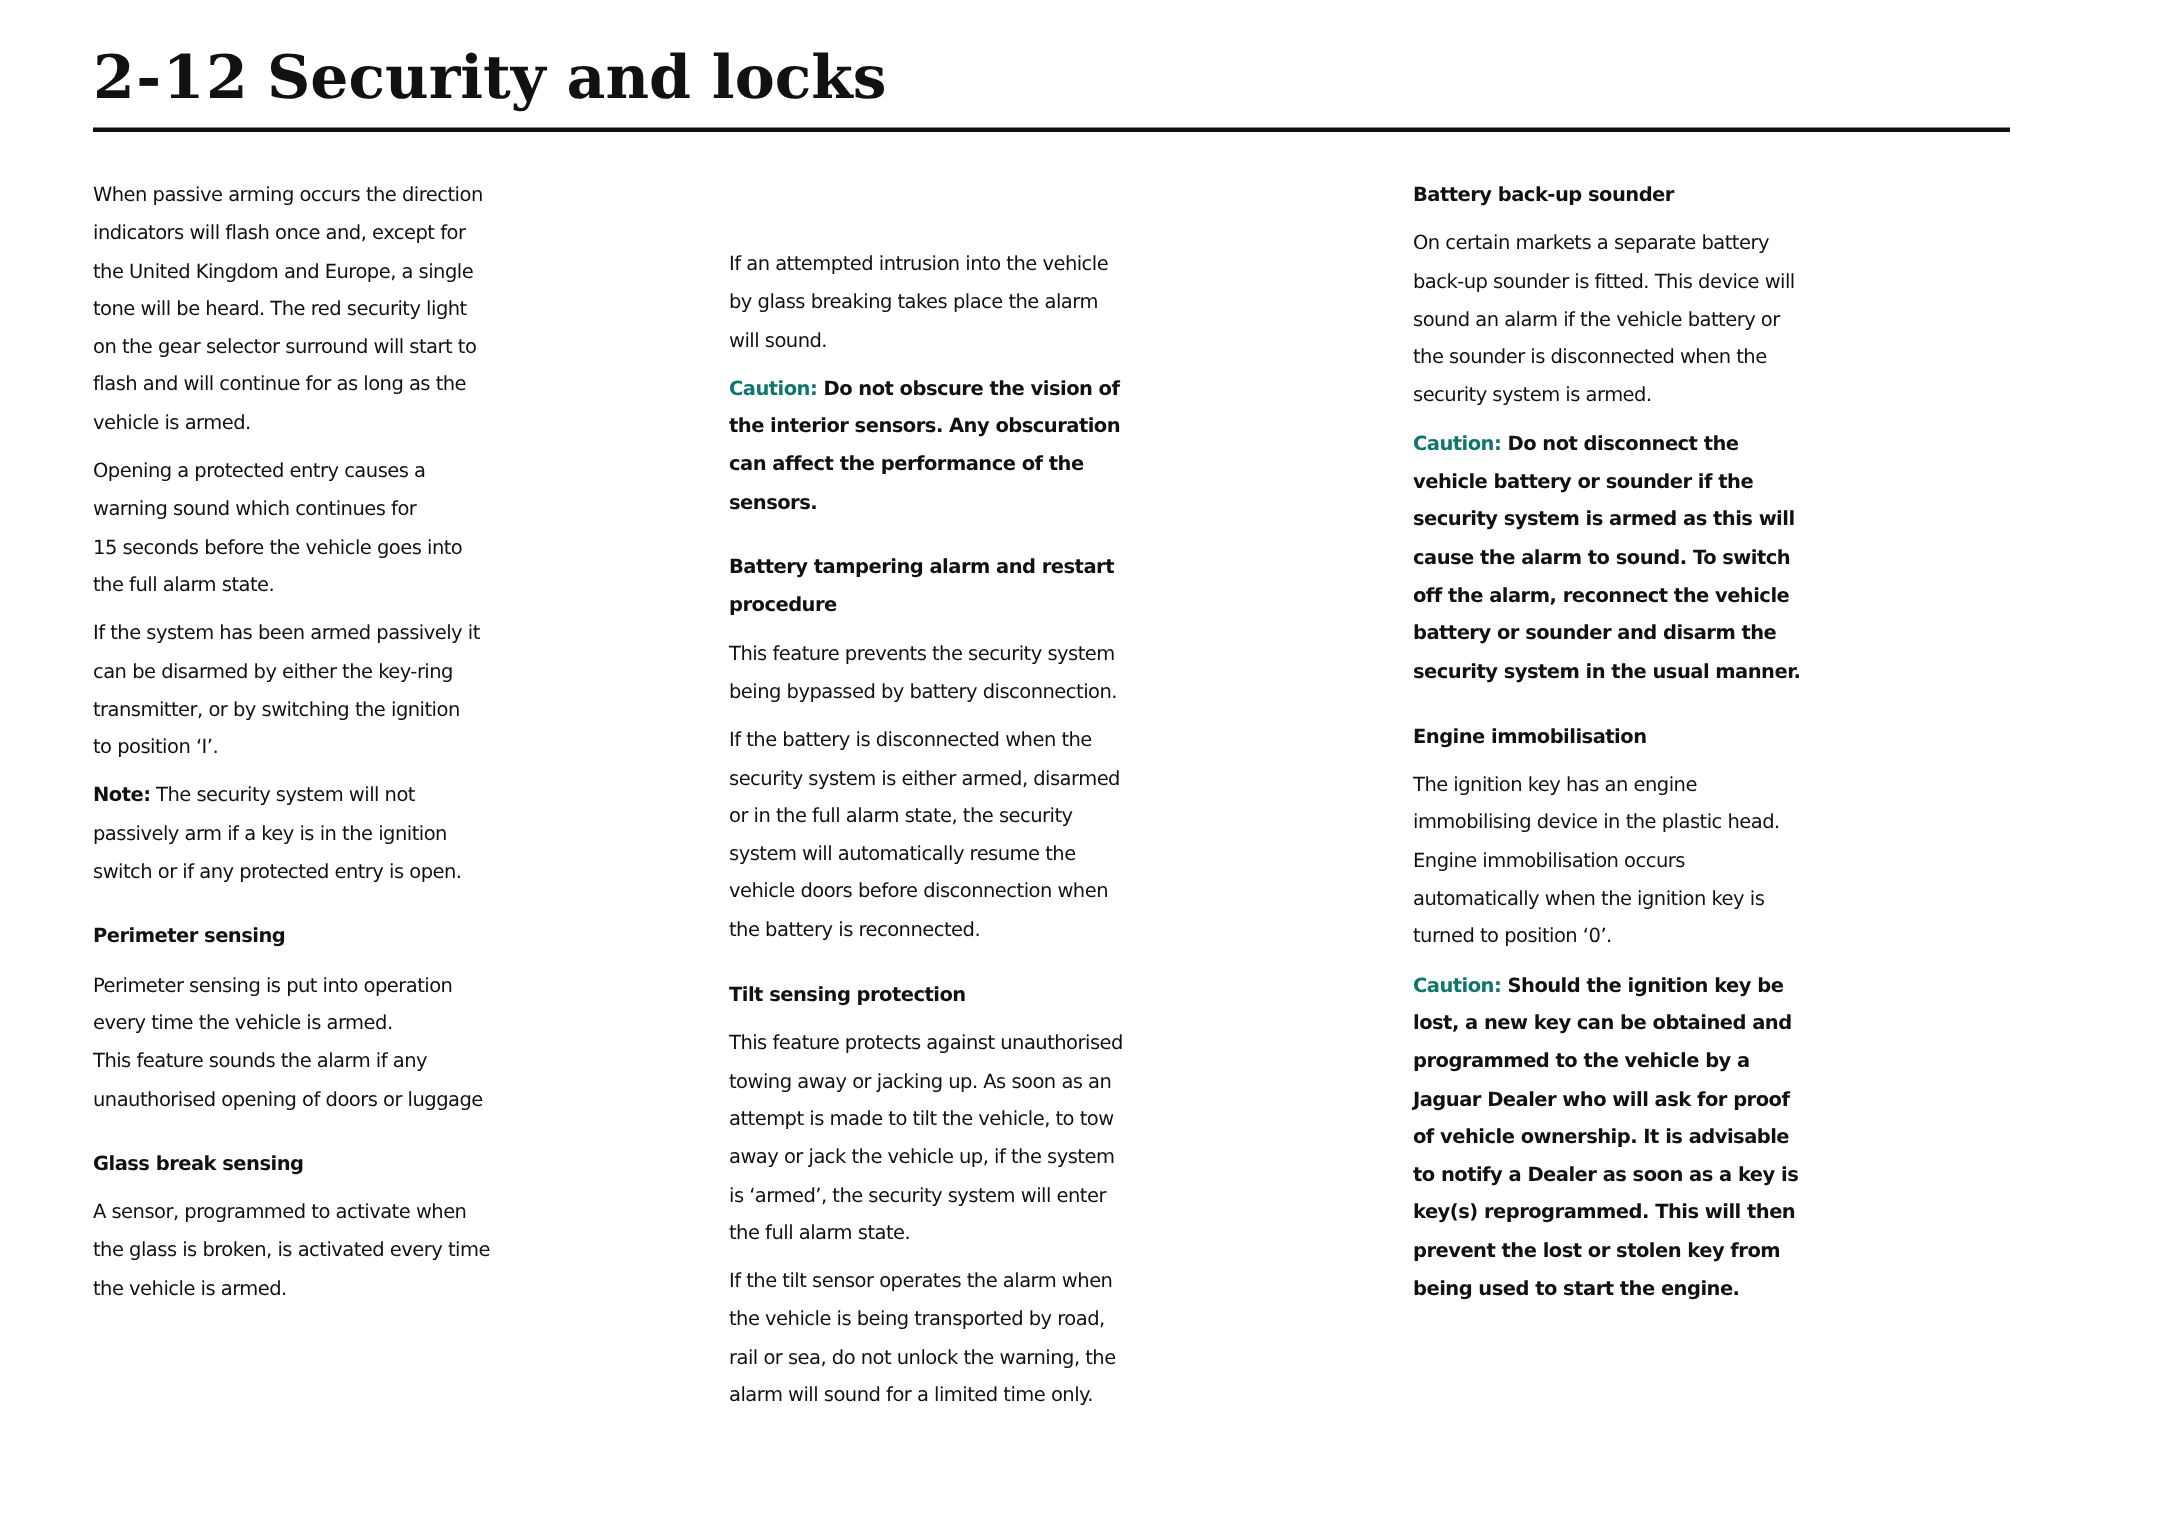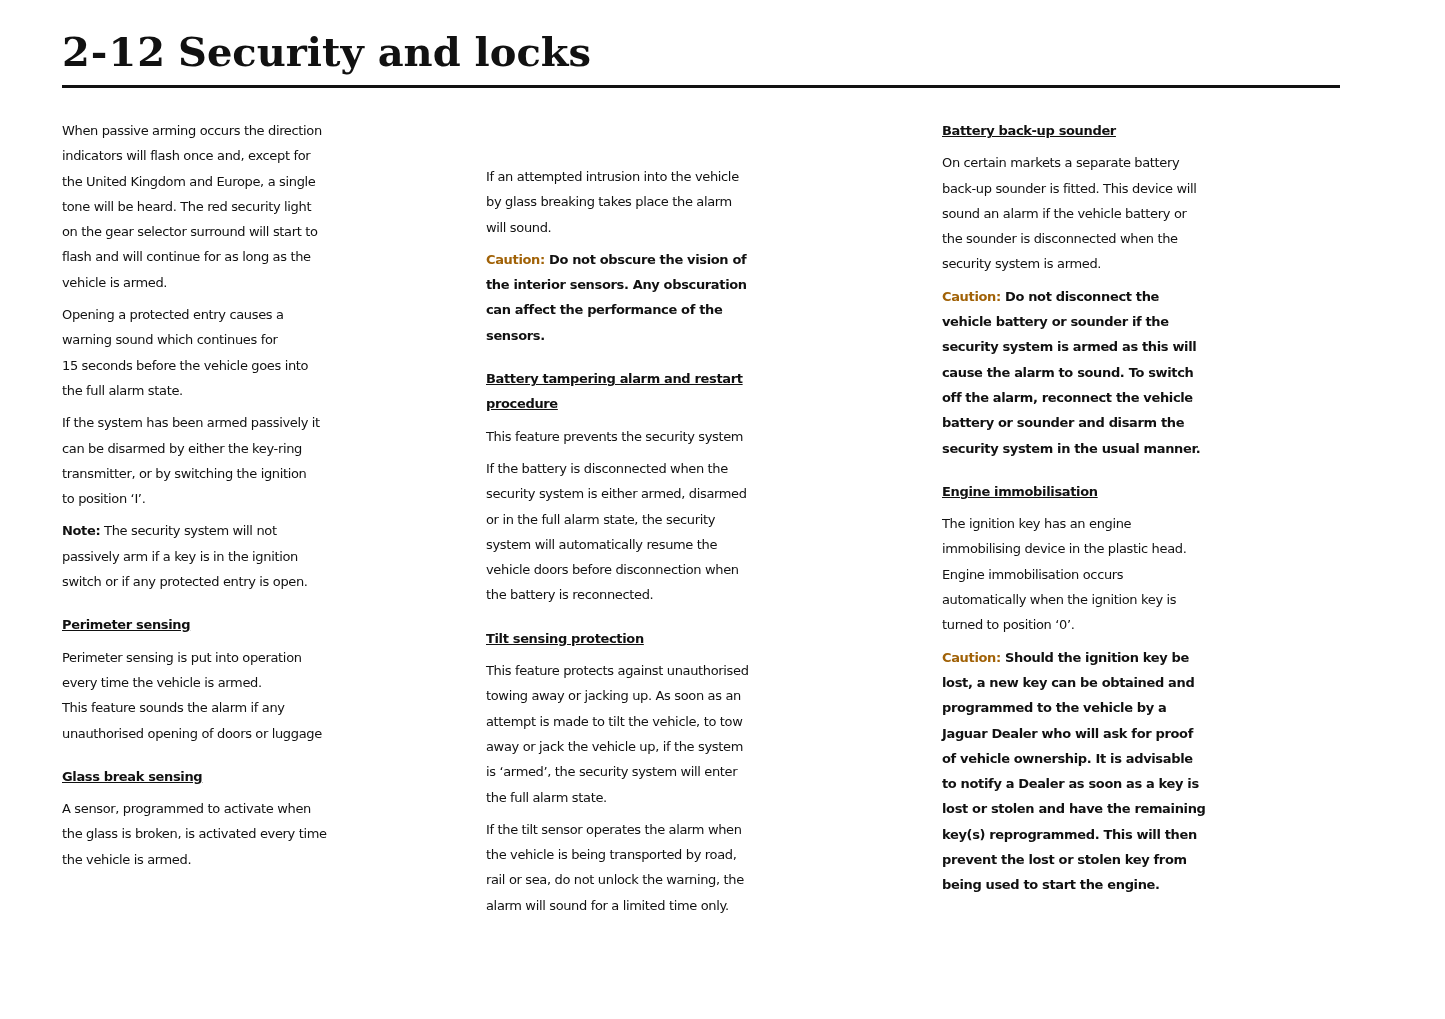--- a/index.html
+++ b/index.html
@@ -7,24 +7,24 @@
          font-family: "DejaVu Sans", sans-serif; color: #111111; }
   .page-header { position: absolute; left: 62px; top: 28px; width: 1278px; }
   .page-number { font-family: "DejaVu Serif", serif; font-weight: bold; font-size: 40px; letter-spacing: 1px; display: inline-block; width: 116px; }
   .page-title { font-family: "DejaVu Serif", serif; font-weight: bold; font-size: 40px; display: inline-block; }
   .header-rule { position: absolute; left: 62px; top: 85px; width: 1278px; height: 3px; background: #111; }
   .column { position: absolute; top: 118px; width: 400px; font-size: 13px; line-height: 25.3px; letter-spacing: -0.35px; }
   .col1 { left: 62px; }
   .col2 { left: 486px; margin-top: 46px; }
   .col3 { left: 942px; width: 400px; }
   p { margin: 0 0 7px 0; }
-  .heading { font-weight: bold; margin: 0 0 7px 0; text-decoration: underline; }
+  .heading { font-weight: bold; margin: 0 0 7px 0; }
   .heading.spaced { margin-top: 18px; }
   .caution { font-weight: bold; margin: 0 0 7px 0; }
-  .caution-label { color: #a16207; }
+  .caution-label { color: #0f766e; }
   .note-label { font-weight: bold; }
   .line { display: block; white-space: nowrap; }
 </style>
 </head>
 <body>
 
 <div class="page-header">
   <span class="page-number">2-12</span><span class="page-title">Security and locks</span>
 </div>
 <div class="header-rule"></div>
@@ -82,20 +82,21 @@
     <span class="line">the interior sensors. Any obscuration</span>
     <span class="line">can affect the performance of the</span>
     <span class="line">sensors.</span>
   </p>
   <div class="heading spaced">
     <span class="line">Battery tampering alarm and restart</span>
     <span class="line">procedure</span>
   </div>
   <p>
     <span class="line">This feature prevents the security system</span>
+    <span class="line">being bypassed by battery disconnection.</span>
   </p>
   <p>
     <span class="line">If the battery is disconnected when the</span>
     <span class="line">security system is either armed, disarmed</span>
     <span class="line">or in the full alarm state, the security</span>
     <span class="line">system will automatically resume the</span>
     <span class="line">vehicle doors before disconnection when</span>
     <span class="line">the battery is reconnected.</span>
   </p>
   <div class="heading spaced">Tilt sensing protection</div>
@@ -141,18 +142,17 @@
     <span class="line">automatically when the ignition key is</span>
     <span class="line">turned to position ‘0’.</span>
   </p>
   <p class="caution">
     <span class="line"><span class="caution-label">Caution:</span><span> Should the ignition key be</span></span>
     <span class="line">lost, a new key can be obtained and</span>
     <span class="line">programmed to the vehicle by a</span>
     <span class="line">Jaguar Dealer who will ask for proof</span>
     <span class="line">of vehicle ownership. It is advisable</span>
     <span class="line">to notify a Dealer as soon as a key is</span>
-    <span class="line">lost or stolen and have the remaining</span>
     <span class="line">key(s) reprogrammed. This will then</span>
     <span class="line">prevent the lost or stolen key from</span>
     <span class="line">being used to start the engine.</span>
   </p>
 </div>
 
 </body></html>

